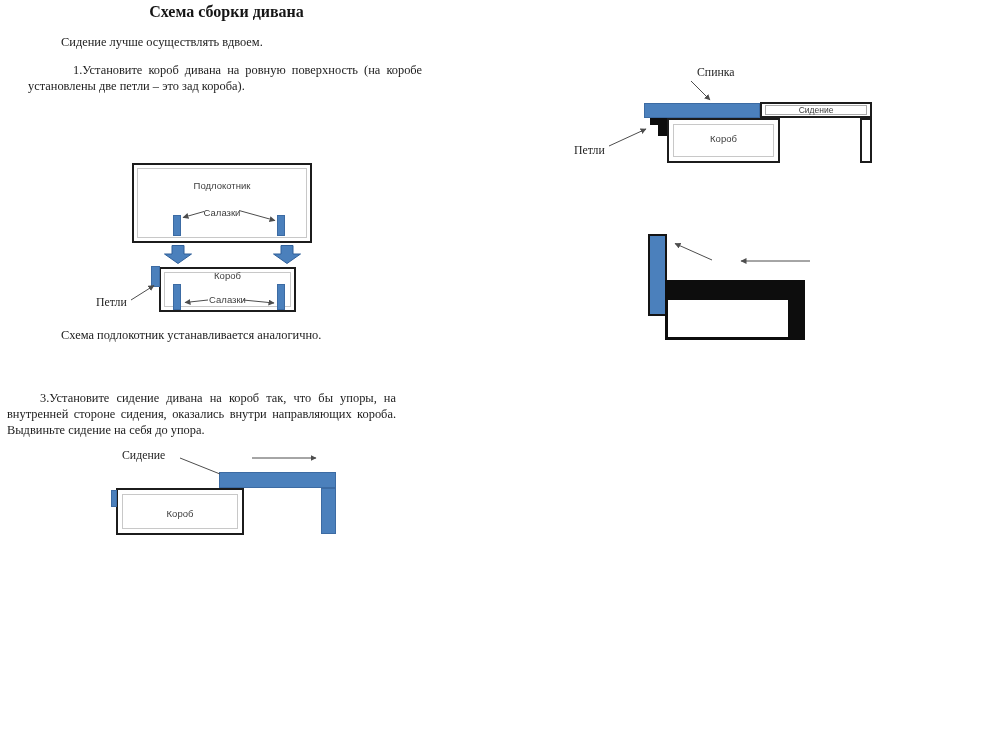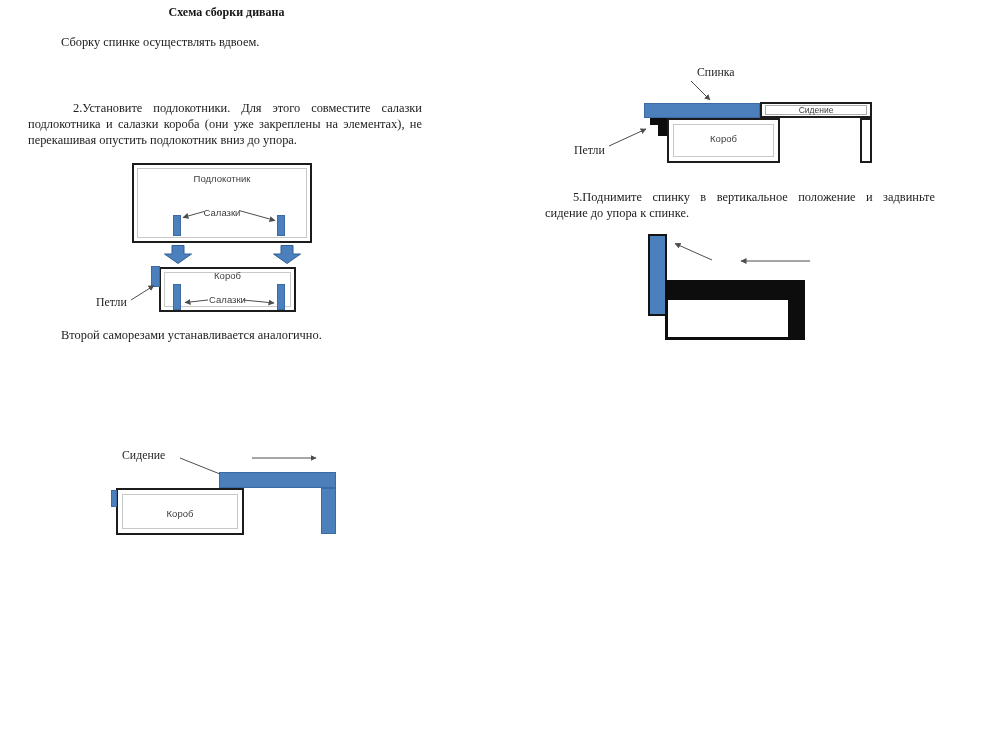--- a/index.html
+++ b/index.html
@@ -1,21 +1,21 @@
 <!DOCTYPE html>
 <html><head>
 <meta charset="utf-8">
 <style>
   html,body { margin:0; padding:0; background:#ffffff; }
   #page {
     position:relative; width:1000px; height:750px; background:#ffffff;
     font-family:"Liberation Serif", serif; overflow:hidden;
   }
   .title {
-    position:absolute; font-size:12px; line-height:16px; font-weight:bold;
+    position:absolute; font-size:16px; line-height:16px; font-weight:bold;
     color:#151515; text-align:center;
   }
   .para {
     position:absolute; font-size:12.4px; line-height:16px; color:#212121;
     text-align:justify;
   }
   .sp-err {
     text-decoration:underline wavy #e15353;
     text-decoration-thickness:1px; text-underline-offset:2px;
   }
@@ -37,45 +37,46 @@
   }
   #overlay { position:absolute; left:0; top:0; pointer-events:none; }
 </style>
 </head>
 <body>
 
 <div id="page">
 
   <div class="title" style="left:0px; top:3.5px; width:453px;">Схема сборки дивана</div>
 
-  <div class="para" style="left:28px; top:34px; width:394px; text-indent:33px;">Сборку спинке осуществлять вдвоем.</div>
+  <div class="para" style="left:28px; top:34px; width:394px; text-indent:33px;">Сидение лучше осуществлять вдвоем.</div>
 
+  <div class="para" style="left:28px; top:61.5px; width:394px; text-indent:45px;">1.Установите короб дивана на ровную поверхность (на коробе установлены две петли – это зад короба).</div>
 
-  <div class="para" style="left:28px; top:99.5px; width:394px; text-indent:45px;">2.Установите подлокотники. Для этого совместите салазки подлокотника и салазки короба (они уже закреплены на элементах), не перекашивая опустить подлокотник вниз до упора.</div>
 
   <div class="dbox" style="left:132px; top:163px; width:180px; height:80px;">
     <div class="inner" style="inset:3px;"></div>
   </div>
-  <div class="boxlabel" style="left:132px; top:173px; width:180px;">Подлокотник</div>
+  <div class="boxlabel" style="left:132px; top:180px; width:180px;">Подлокотник</div>
   <div class="boxlabel" style="left:132px; top:206.5px; width:180px;">Салазки</div>
   <div class="blue" style="left:173px; top:215px; width:8px; height:21px;"></div>
   <div class="blue" style="left:277px; top:215px; width:8px; height:21px;"></div>
 
   <div class="dbox" style="left:159px; top:267px; width:137px; height:45px;">
     <div class="inner" style="inset:3px;"></div>
   </div>
   <div class="blue" style="left:151px; top:266px; width:9px; height:21px;"></div>
   <div class="boxlabel" style="left:159px; top:270px; width:137px;">Короб</div>
   <div class="boxlabel" style="left:159px; top:294px; width:137px;">Салазки</div>
   <div class="blue" style="left:173px; top:284px; width:8px; height:26px;"></div>
   <div class="blue" style="left:277px; top:284px; width:8px; height:26px;"></div>
   <div class="slabel" style="left:96px; top:296px;">Петли</div>
 
-  <div class="para" style="left:28px; top:326.5px; width:394px; text-indent:33px;">Второй саморезами устанавливается аналогично.</div>
+  <div class="para" style="left:28px; top:326.5px; width:394px; text-indent:33px;">Схема подлокотник устанавливается аналогично.</div>
 
+  <div class="para" style="left:7px; top:390px; width:389px; text-indent:33px;">3.Установите сидение дивана на короб так, что бы упоры, на внутренней стороне сидения, оказались внутри  направляющих короба. Выдвиньте сидение на себя до упора.</div>
 
   <div class="slabel" style="left:122px; top:449px;">Сидение</div>
   <div class="dbox" style="left:116px; top:488px; width:128px; height:47px;">
     <div class="inner" style="inset:4px;"></div>
   </div>
   <div class="blue" style="left:111px; top:490px; width:6px; height:17px;"></div>
   <div class="boxlabel" style="left:116px; top:508px; width:128px;">Короб</div>
   <div class="blue" style="left:219px; top:472px; width:117px; height:16px;"></div>
   <div class="blue" style="left:321px; top:488px; width:15px; height:46px;"></div>
 
@@ -89,21 +90,20 @@
   <div class="boxlabel small" style="left:760px; top:105px; width:112px;">Сидение</div>
   <div class="black" style="left:650px; top:118px; width:9px; height:7px;"></div>
   <div class="black" style="left:658px; top:118px; width:9px; height:18px;"></div>
   <div class="dbox" style="left:667px; top:118px; width:113px; height:45px;">
     <div class="inner" style="inset:4px;"></div>
   </div>
   <div class="boxlabel" style="left:667px; top:133px; width:113px;">Короб</div>
   <div class="dbox dbox-thin" style="left:860px; top:118px; width:12px; height:45px;"></div>
   <div class="slabel" style="left:574px; top:144px;">Петли</div>
 
-  <div class="para" style="left:545px; top:188.5px; width:390px; text-indent:28px;">5.Поднимите спинку в вертикальное положение и задвиньте сидение до упора к спинке.</div>
 
   <div class="blue-thick" style="left:648px; top:234px; width:19px; height:82px;"></div>
   <div class="black" style="left:665px; top:280px; width:140px; height:60px;">
     <div class="white" style="left:3px; top:20px; width:120px; height:37px;"></div>
   </div>
 
   <svg id="overlay" width="1000" height="750" viewBox="0 0 1000 750">
     <defs>
       <marker id="ah" markerWidth="9" markerHeight="8" refX="5.5" refY="3" orient="auto" markerUnits="userSpaceOnUse">
         <path d="M0,0 L6,3 L0,6 Z" fill="#4d4d4d"></path>

